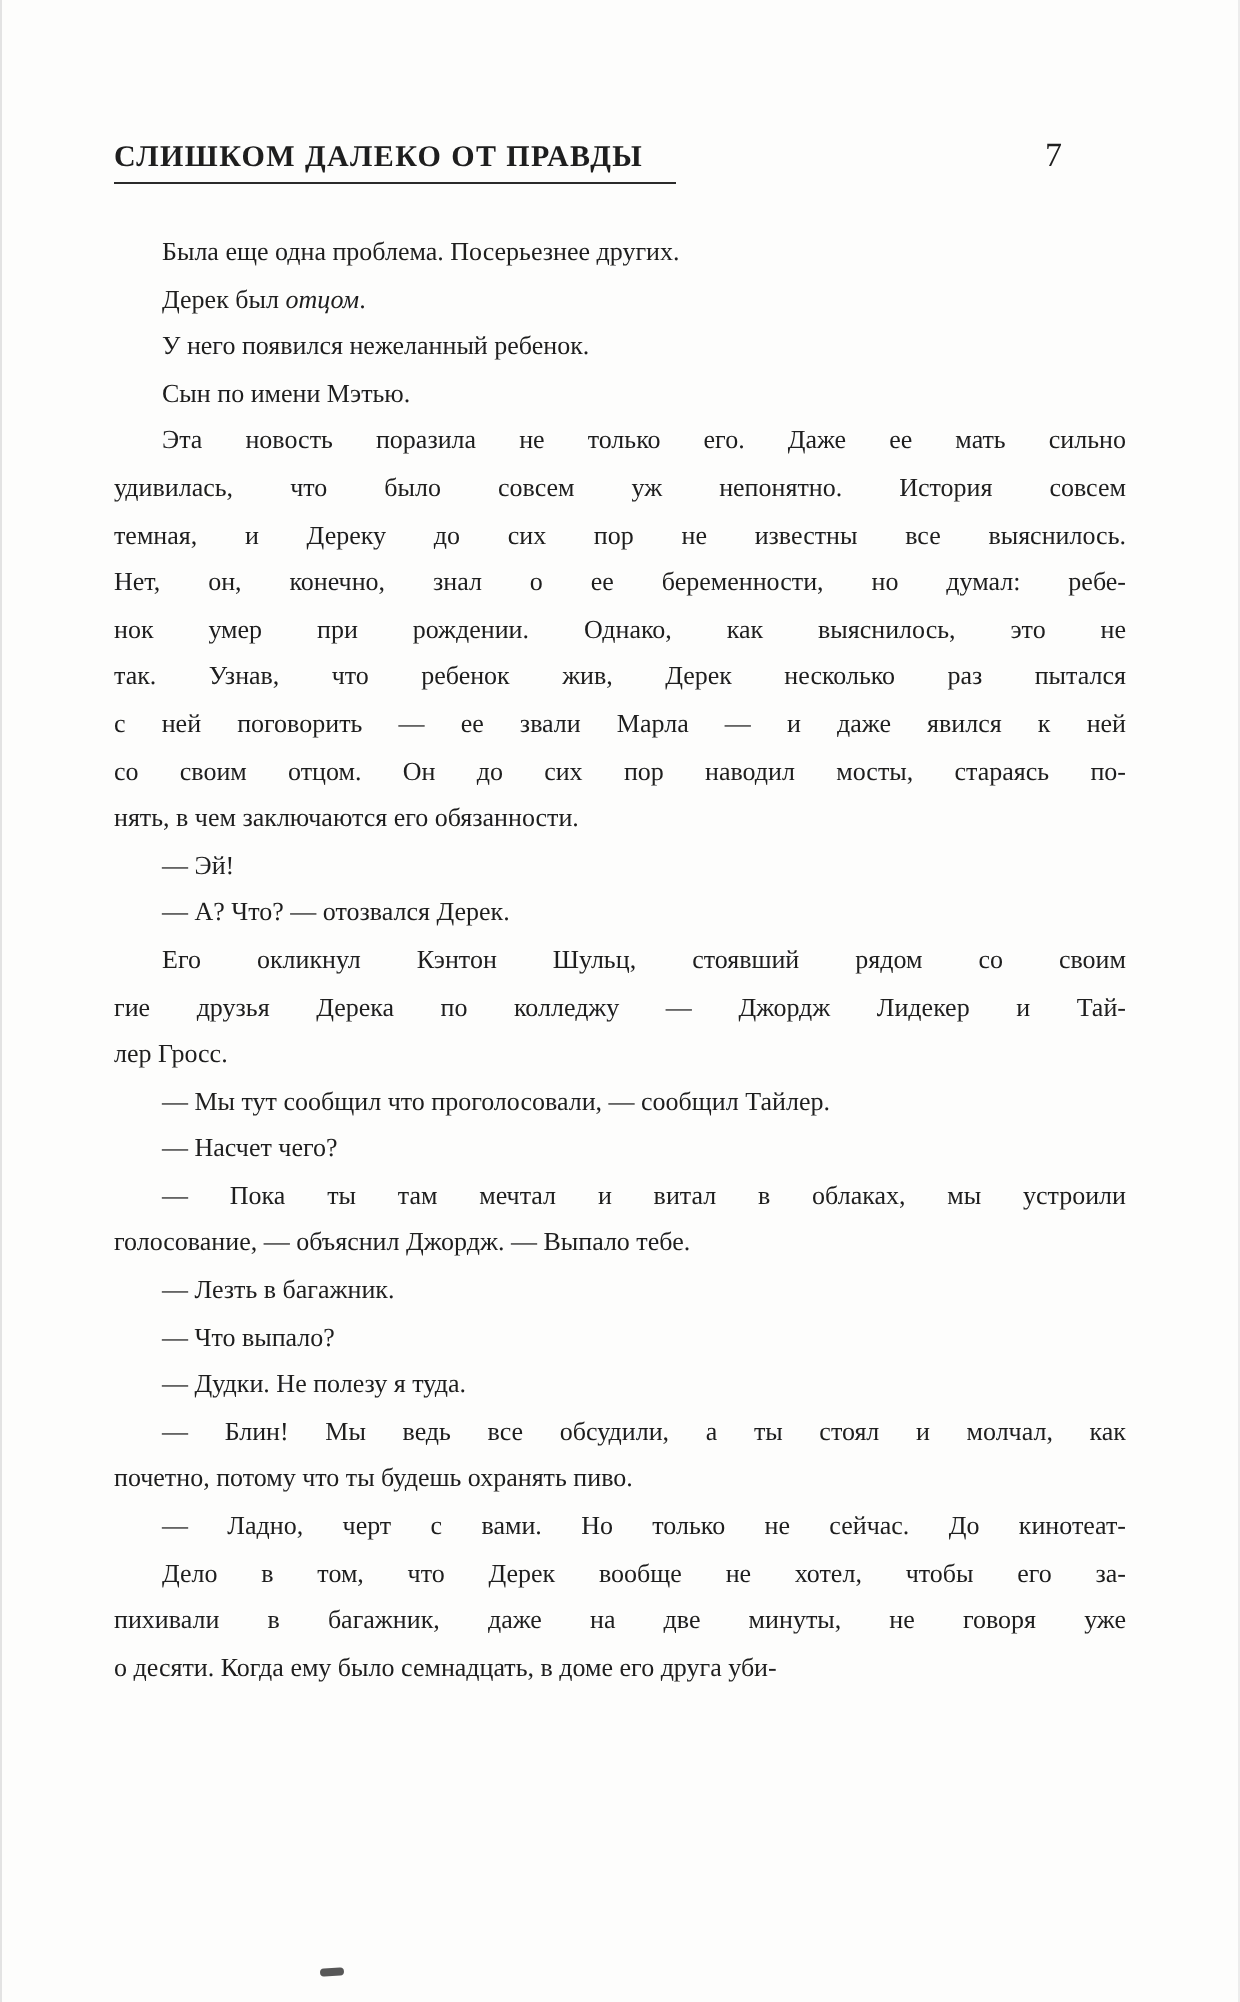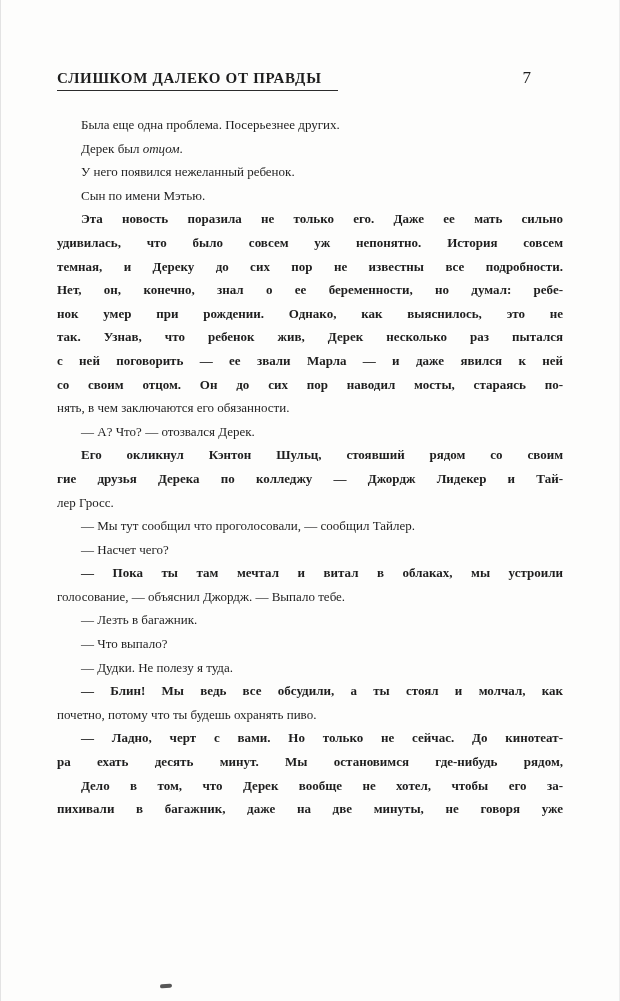--- a/index.html
+++ b/index.html
@@ -42,21 +42,20 @@
   .body-text {
     font-size: 13px;
     line-height: 23.6px;
     text-rendering: optimizeLegibility;
   }
   .para { margin: 0; }
   .line { display: block; }
   .line.just {
     text-align: justify;
     text-align-last: justify;
-    font-weight: bold;
   }
   .line.first { text-indent: 24px; }
   .para i { font-style: italic; }
   .scan-mark {
     position: absolute;
     left: 160px;
     bottom: 13px;
     width: 12px;
     height: 4px;
     background: #3a3a3a;
@@ -84,27 +83,30 @@
       </p>
       <p class="para">
         <span class="line first"><span>У него появился нежеланный ребенок.</span></span>
       </p>
       <p class="para">
         <span class="line first"><span>Сын по имени Мэтью.</span></span>
       </p>
       <p class="para">
         <span class="line first just"><span>Эта новость поразила не только его. Даже ее мать сильно</span></span>
         <span class="line just"><span>удивилась, что было совсем уж непонятно. История совсем</span></span>
-        <span class="line just"><span>темная, и Дереку до сих пор не известны все подробности.</span></span>
+        <span class="line just"><span>темная, и Дереку до сих пор не известны все выяснилось.</span></span>
         <span class="line just"><span>Нет, он, конечно, знал о ее беременности, но думал: ребе-</span></span>
         <span class="line just"><span>нок умер при рождении. Однако, как выяснилось, это не</span></span>
         <span class="line just"><span>так. Узнав, что ребенок жив, Дерек несколько раз пытался</span></span>
         <span class="line just"><span>с ней поговорить — ее звали Марла — и даже явился к ней</span></span>
         <span class="line just"><span>со своим отцом. Он до сих пор наводил мосты, стараясь по-</span></span>
         <span class="line"><span>нять, в чем заключаются его обязанности.</span></span>
+      </p>
+      <p class="para">
+        <span class="line first"><span>— Эй!</span></span>
       </p>
       <p class="para">
         <span class="line first"><span>— А? Что? — отозвался Дерек.</span></span>
       </p>
       <p class="para">
         <span class="line first just"><span>Его окликнул Кэнтон Шульц, стоявший рядом со своим</span></span>
         <span class="line just"><span>гие друзья Дерека по колледжу — Джордж Лидекер и Тай-</span></span>
         <span class="line"><span>лер Гросс.</span></span>
       </p>
       <p class="para">
@@ -125,22 +127,22 @@
       </p>
       <p class="para">
         <span class="line first"><span>— Дудки. Не полезу я туда.</span></span>
       </p>
       <p class="para">
         <span class="line first just"><span>— Блин! Мы ведь все обсудили, а ты стоял и молчал, как</span></span>
         <span class="line"><span>почетно, потому что ты будешь охранять пиво.</span></span>
       </p>
       <p class="para">
         <span class="line first just"><span>— Ладно, черт с вами. Но только не сейчас. До кинотеат-</span></span>
-        <span class="line just"><span>ра ехать десять минут. Мы остановимся где-нибудь рядом,</span></span>
       </p>
       <p class="para">
         <span class="line first just"><span>Дело в том, что Дерек вообще не хотел, чтобы его за-</span></span>
         <span class="line just"><span>пихивали в багажник, даже на две минуты, не говоря уже</span></span>
+        <span class="line"><span>о десяти. Когда ему было семнадцать, в доме его друга уби-</span></span>
       </p>
     </div>
 
   <div class="scan-mark"></div>
 </div>
 
 </body></html>

